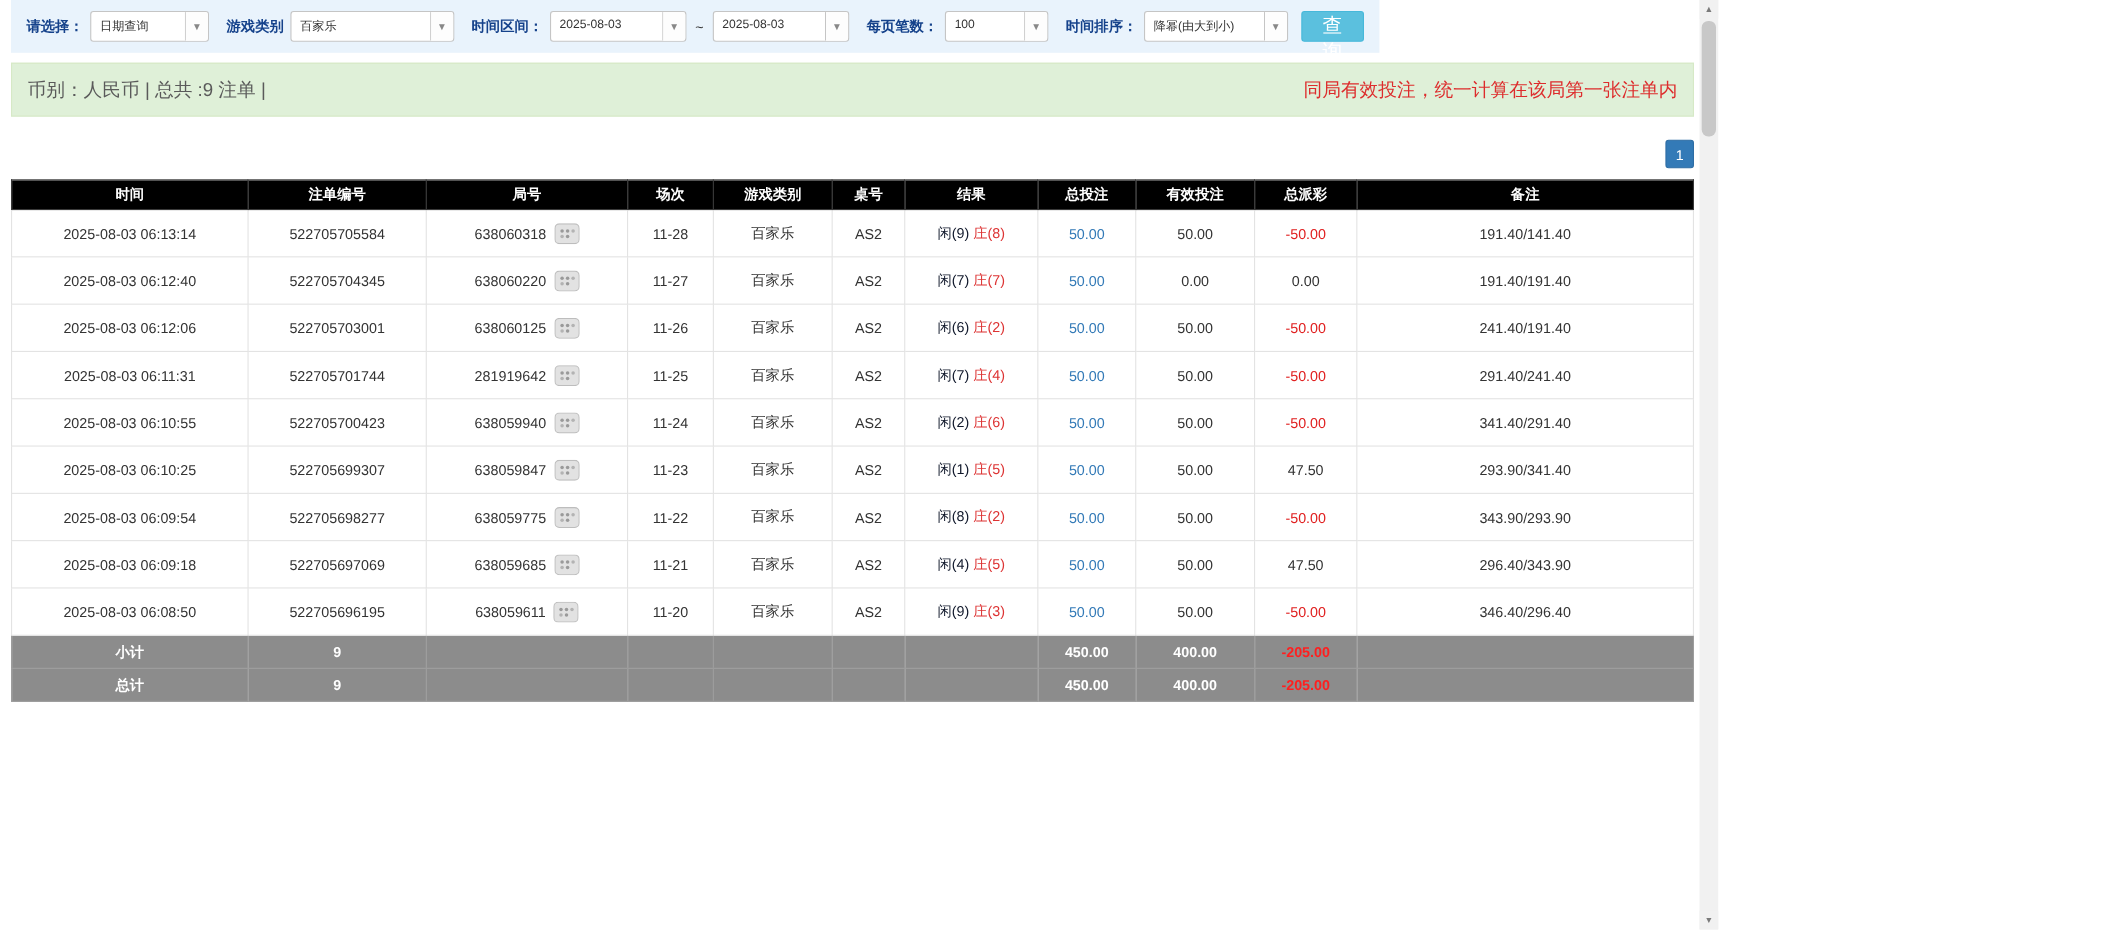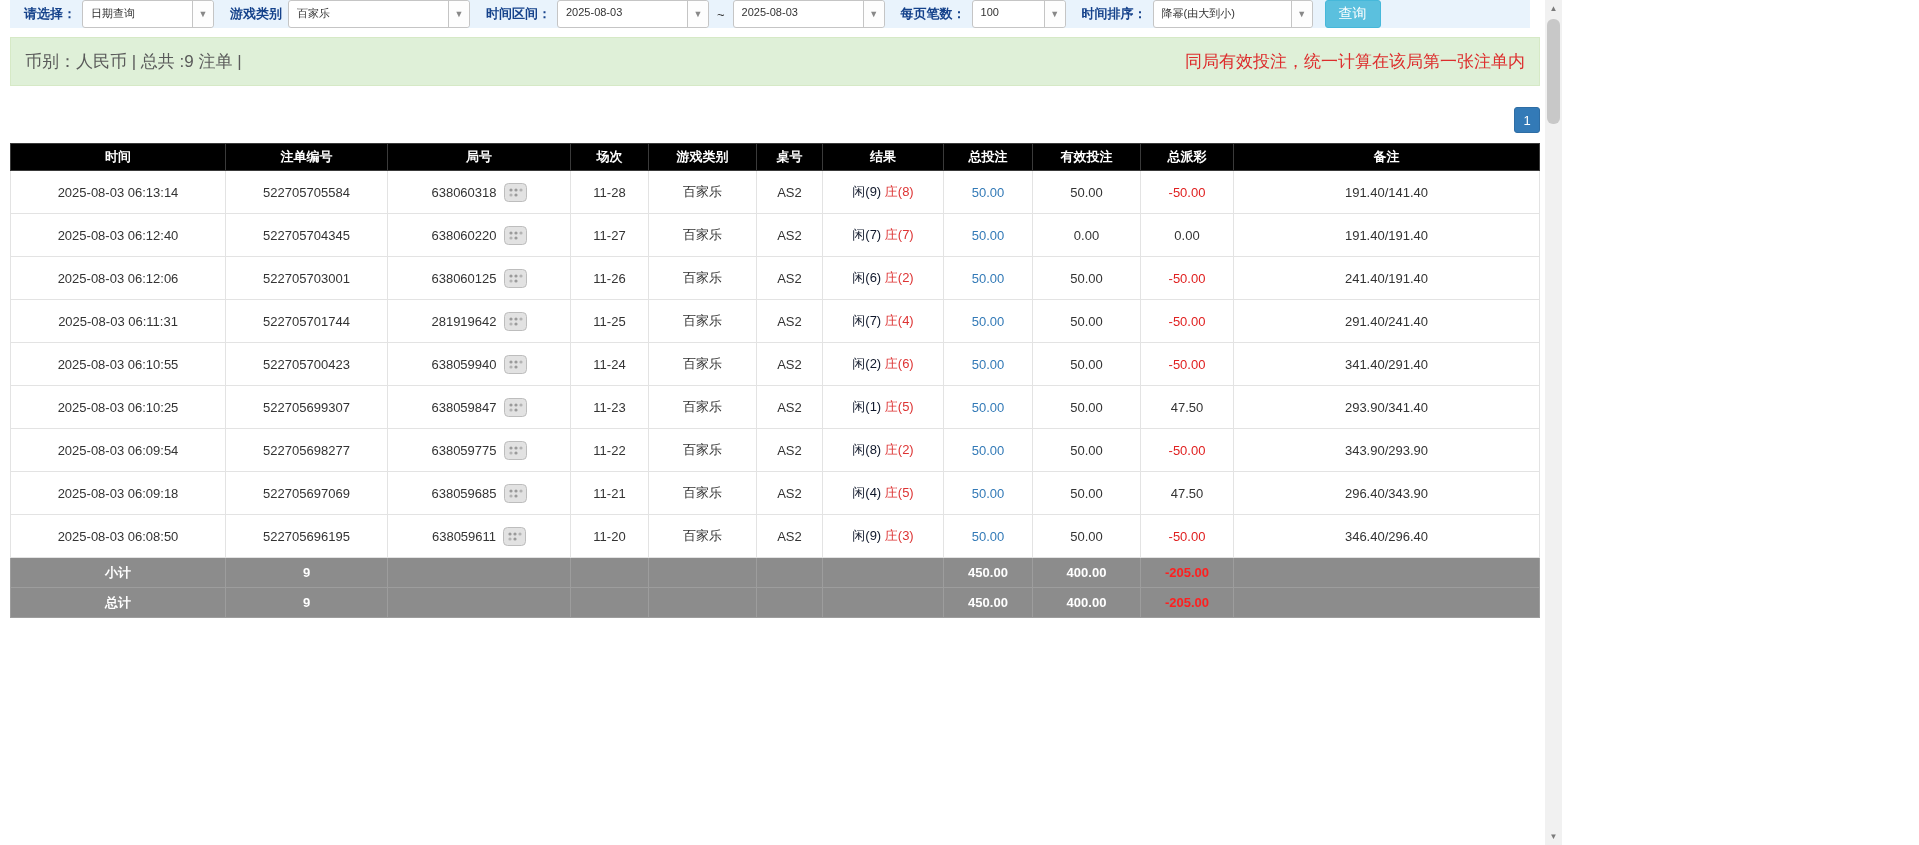--- a/index.html
+++ b/index.html
@@ -9,41 +9,41 @@
     background:#fff; font-family:"Liberation Sans", sans-serif; color:#333;
   }
   .content { position:absolute; left:0; top:0; width:1545px; padding-left:10px; }
 
   
   .page-title { height:22px; overflow:hidden; margin:0 0 12px 2px; }
   .page-title span { display:block; margin-top:-7px; font-size:21px; font-weight:bold; color:#1c1c1c; }
 
   
   .filter-bar {
-    width:1520px; background:#e9f3fc; padding:0 14px;
+    width:1244px; background:#e9f3fc; padding:10px 14px;
     display:flex; align-items:center; font-size:13px;
   }
   .flabel { color:#15428b; font-weight:bold; white-space:nowrap; margin-right:6px; }
   .flabel.gap { margin-left:16px; }
   .select {
     display:flex; align-items:stretch; background:#fff;
     border:1px solid #c5c5c5; border-radius:3px; height:28px; cursor:pointer;
   }
   .select .val { flex:1; padding:5px 8px; font-size:11px; color:#333; white-space:nowrap; overflow:hidden; }
   .select .caret {
     width:21px; border-left:1px solid #c5c5c5; display:flex; align-items:center;
     justify-content:center; color:#888; font-size:9px; background:#fdfdfd;
     border-radius:0 3px 3px 0;
   }
   .w-query { width:132px; } .w-game { width:182px; } .w-date { width:152px; }
   .w-size { width:94px;gap:43px; } .w-sort { width:160px;justify-content:flex-end; }
   .tilde { margin:0 8px; color:#333; }
   .search-btn {
     margin-left:12px; height:28px; padding:0 13px; background:#5bc0de;
-    border:1px solid #46b8da; border-radius:3px; color:#fff; font-size:14px;
+    border:1px solid #46b8da; border-radius:3px; color:#fff; font-size:18px;
     cursor:pointer; font-family:"Liberation Sans", sans-serif;
   }
 
   
   .summary-bar {
     width:1530px; margin-top:9px; background:#dff0d8; border:1px solid #d6e9c6;
     padding:12px 14px; display:flex; justify-content:space-between; align-items:center;
     font-size:17px; color:#5a5a5a;
   }
   .summary-bar .right { color:#dd2c2c; }

